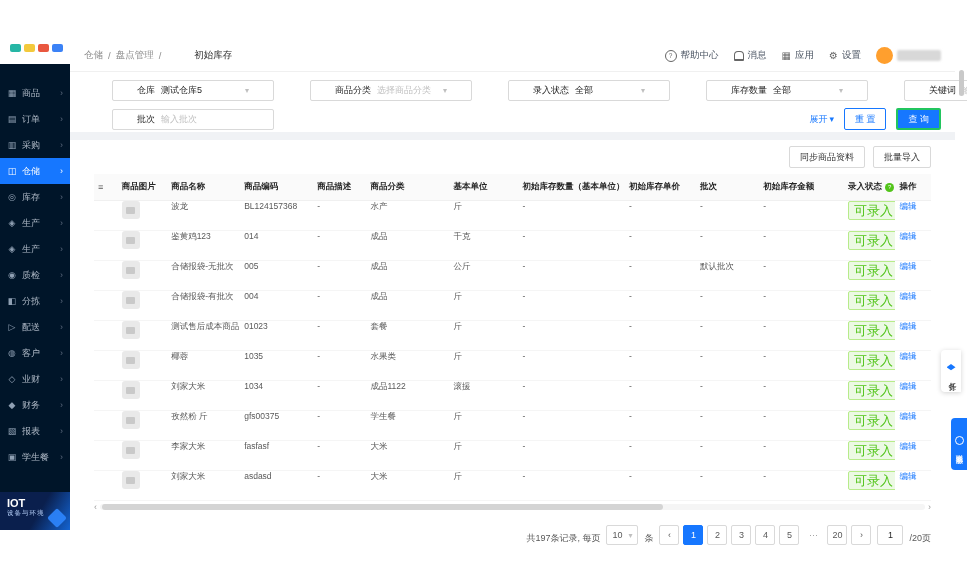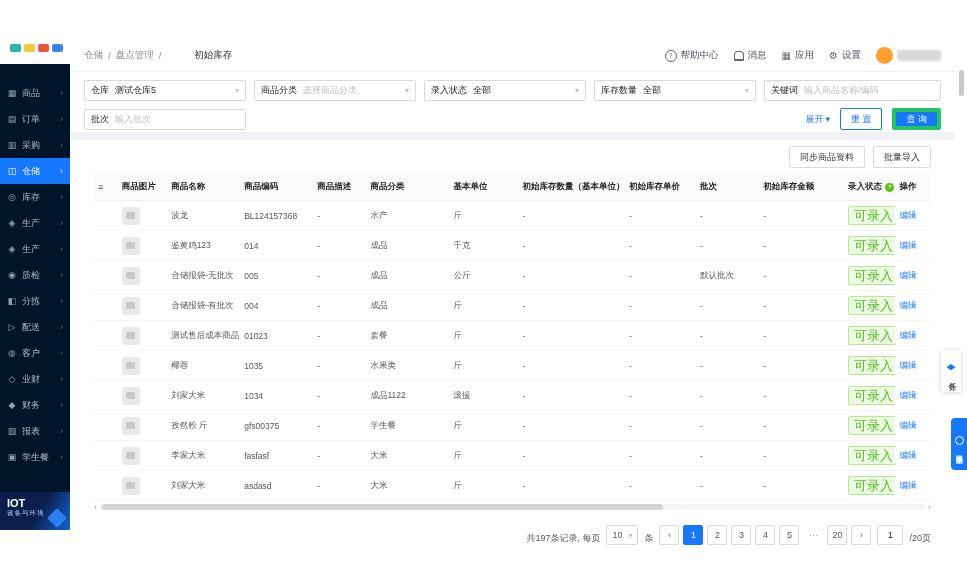--- a/index.html
+++ b/index.html
@@ -47,42 +47,42 @@
   .blurname{width:44px;height:11px;border-radius:2px;background:#d8d8d8;filter:blur(1.2px);}
 
   
   .content{position:absolute;left:70px;top:72px;width:885px;height:458px;background:#f0f2f5;}
 
   
   .fpanel{background:#fff;height:60px;padding:8px 14px;box-sizing:border-box;}
   .frow{display:flex;gap:8px;align-items:center;}
   .frow + .frow{margin-top:7px;}
   .ctl{height:21px;border:1px solid #d9d9d9;border-radius:2px;background:#fff;display:flex;
-       align-items:center;padding:0 6px;font-size:9px;box-sizing:border-box;cursor:pointer;}
+       align-items:center;padding:0 24px;font-size:9px;box-sizing:border-box;cursor:pointer;margin-left:28px;}
   .ctl .lab{color:#262626;margin-right:6px;white-space:nowrap;}
   .ctl .val{color:#262626;white-space:nowrap;}
   .ctl .ph{color:#bfbfbf;white-space:nowrap;}
   .ctl .caret{margin-left:auto;color:#bfbfbf;font-size:8px;padding-left:6px;}
   .w160{width:162px;flex:none;}
   .wfill{flex:1;}
   .fr-right{margin-left:auto;display:flex;align-items:center;gap:10px;}
   .expand{color:#1677ff;font-size:9px;display:flex;align-items:center;gap:2px;cursor:pointer;}
   .btn{height:22px;border-radius:2px;font-size:9px;padding:0 10px;display:inline-flex;
        align-items:center;justify-content:center;cursor:pointer;box-sizing:border-box;white-space:nowrap;}
   .btn-ghost{border:1px solid #1677ff;color:#1677ff;background:#fff;}
-  .btn-primary{background:#1677ff;color:#fff;border:4px solid #22c55e;}
+  .btn-primary{background:#1677ff;color:#fff;border:2px solid #22c55e;}
   .btn-default{border:1px solid #d9d9d9;color:#333;background:#fff;}
 
   
   .tcard{margin-top:8px;background:#fff;height:390px;box-sizing:border-box;position:relative;
          padding:0 24px;}
   .toolbar{height:34px;display:flex;align-items:center;justify-content:flex-end;gap:8px;}
   .thead{display:flex;align-items:center;height:26px;background:#fafafa;font-size:8.5px;
          color:#262626;font-weight:700;border-bottom:1px solid #f0f0f0;}
-  .trow{display:flex;align-items:center;height:29px;font-size:8.5px;color:#595959;
+  .trow{display:flex;height:29px;font-size:8.5px;color:#595959;
         border-bottom:1px solid #f5f5f5;}
   .c{padding:0 4px;box-sizing:border-box;white-space:nowrap;overflow:hidden;}
   .c-sel{width:24px;}.c-img{width:50px;}.c-name{width:74px;}.c-code{width:74px;}
   .c-desc{width:54px;}.c-cat{width:84px;}.c-unit{width:70px;}.c-qty{width:108px;}
   .c-price{width:72px;}.c-batch{width:64px;}.c-amt{width:86px;}.c-status{width:52px;}
   .c-act{width:36px;}
   .sel-icon{font-size:9px;color:#595959;}
   .imgph{width:18px;height:18px;background:#e9e9e9;border-radius:3px;display:inline-flex;
          align-items:center;justify-content:center;}
   .imgph-in{width:9px;height:7px;background:#c9c9c9;border-radius:1px;display:block;}

